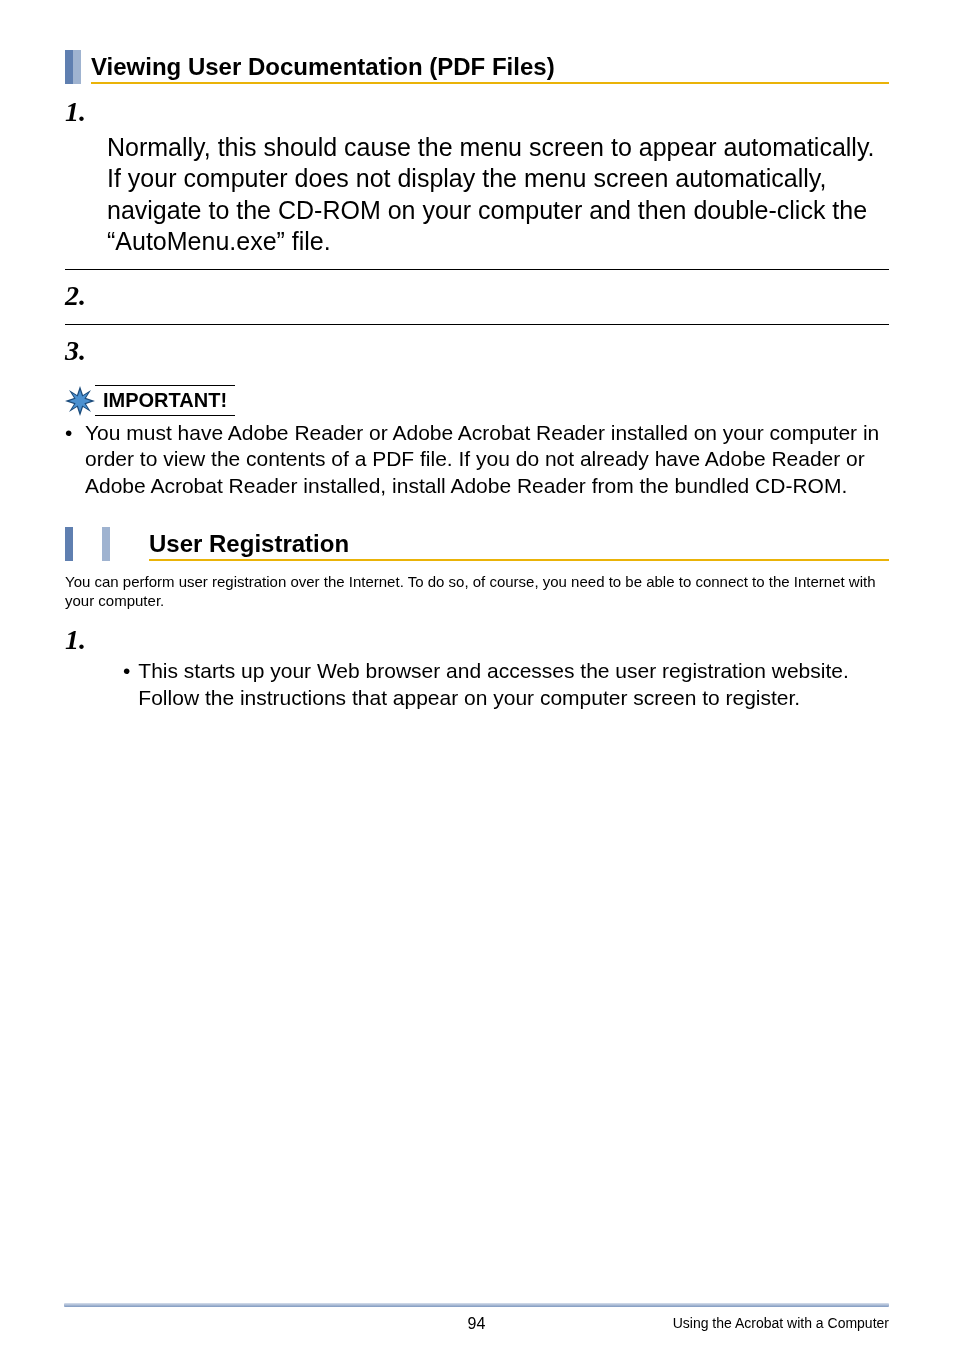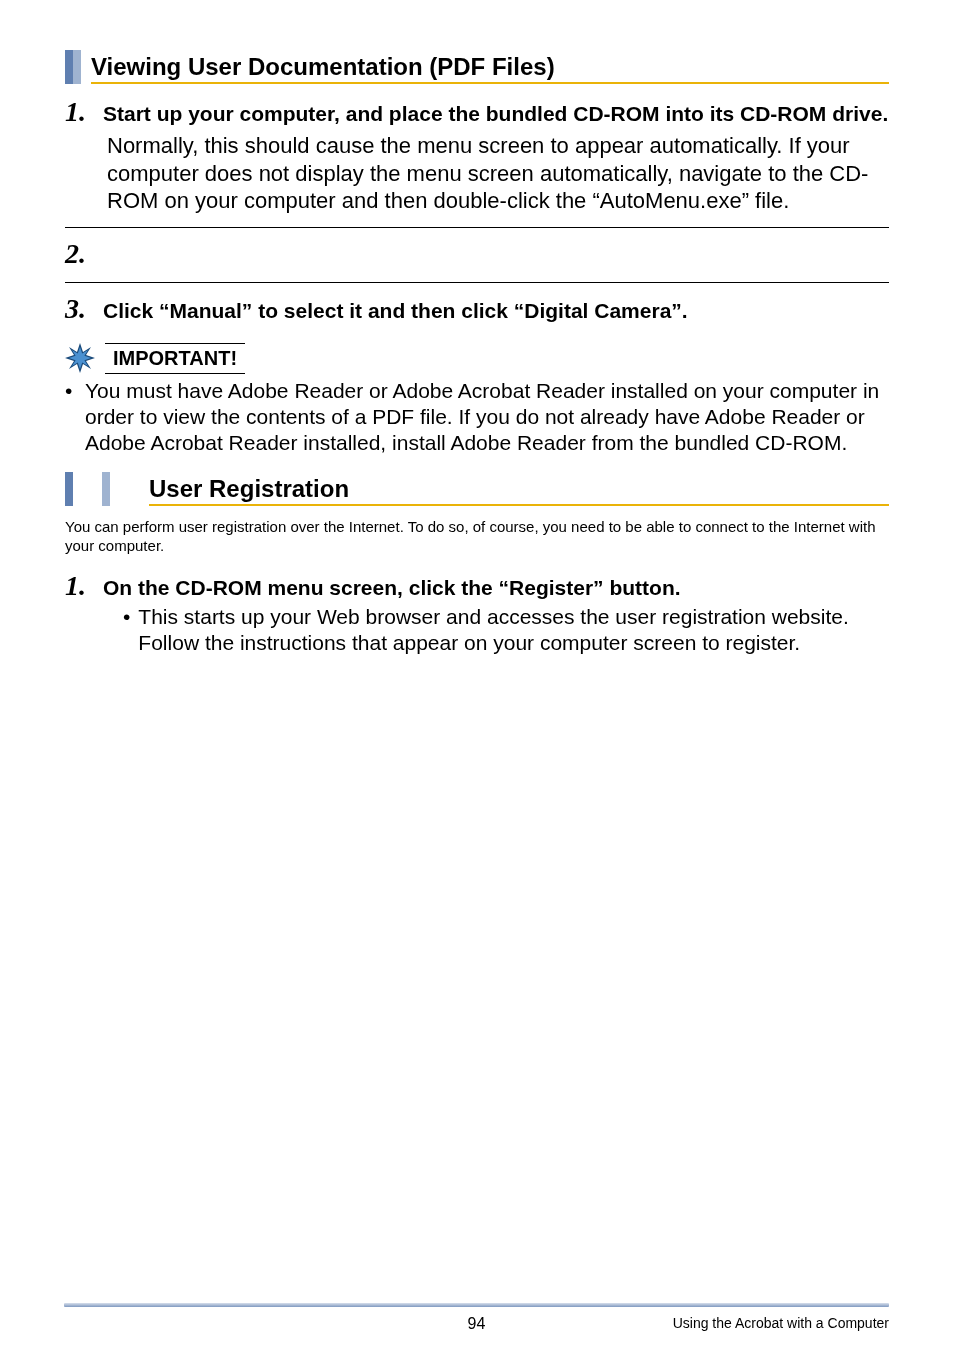--- a/index.html
+++ b/index.html
@@ -47,34 +47,34 @@
     font-style: italic;
     font-family: "Times New Roman", serif;
     min-width: 28px;
   }
   .step-title {
     font-size: 21px;
     font-weight: bold;
     line-height: 1.25;
   }
   .step-body {
-    font-size: 22px;
+    font-size: 25px;
     line-height: 1.25;
     margin-left: 42px;
     margin-top: 4px;
   }
   .hr {
     border: none;
     border-top: 1px solid #000;
     margin: 12px 0 10px 0;
   }
   .important-row {
     display: flex;
     align-items: center;
-    gap: 10px;
+    gap: 0;
     margin-top: 18px;
     margin-bottom: 4px;
   }
   .important-label {
     font-size: 20px;
     font-weight: bold;
     border-top: 1px solid #000;
     border-bottom: 1px solid #000;
     padding: 3px 8px;
   }
@@ -92,21 +92,21 @@
   }
   .sub-bullet {
     display: flex;
     gap: 8px;
     margin-left: 58px;
     font-size: 21px;
     line-height: 1.25;
     margin-top: 2px;
   }
   .section-heading.second {
-    margin-top: 16px;
+    margin-top: 28px;
     gap: 29px;
   }
   .reg-intro {
     font-size: 15px;
     line-height: 1.25;
     margin-top: 8px;
     margin-bottom: 14px;
   }
   .footer {
     position: absolute;
@@ -143,39 +143,37 @@
 
 <div class="section-heading">
   <div class="bar-outer"></div>
   <div class="bar-inner"></div>
   <div class="text">Viewing User Documentation (PDF Files)</div>
 </div>
 
 <div class="step">
   <div class="step-row">
     <div class="step-num">1.</div>
-    <div class="step-title">Start up your computer, and place the bundled CD-ROM into its CD-ROM drive.</div>
   </div>
   <div class="step-body">Normally, this should cause the menu screen to appear automatically. If your computer does not display the menu screen automatically, navigate to the CD-ROM on your computer and then double-click the “AutoMenu.exe” file.</div>
 </div>
 
 <hr class="hr">
 
 <div class="step">
   <div class="step-row">
     <div class="step-num">2.</div>
   </div>
 </div>
 
 <hr class="hr">
 
 <div class="step">
   <div class="step-row">
     <div class="step-num">3.</div>
-    <div class="step-title">Click “Manual” to select it and then click “Digital Camera”.</div>
   </div>
 </div>
 
 <div class="important-row">
   <span class="star-icon">
     <svg width="30" height="30" viewBox="0 0 30 30">
       <polygon points="15,0 18,9 26,4 21,12 30,15 21,18 26,26 18,21 15,30 12,21 4,26 9,18 0,15 9,12 4,4 12,9" fill="#1a4a7a"></polygon>
       <polygon points="15,4 17.2,10.6 23,7 19.4,12.8 26,15 19.4,17.2 23,23 17.2,19.4 15,26 12.8,19.4 7,23 10.6,17.2 4,15 10.6,12.8 7,7 12.8,10.6" fill="#4a90d0"></polygon>
     </svg>
   </span>
@@ -192,21 +190,20 @@
   <div class="bar-outer"></div>
   <div class="bar-inner"></div>
   <div class="text">User Registration</div>
 </div>
 
 <div class="reg-intro">You can perform user registration over the Internet. To do so, of course, you need to be able to connect to the Internet with your computer.</div>
 
 <div class="step">
   <div class="step-row">
     <div class="step-num">1.</div>
-    <div class="step-title">On the CD-ROM menu screen, click the “Register” button.</div>
   </div>
   <div class="sub-bullet">
     <div>•</div>
     <div>This starts up your Web browser and accesses the user registration website. Follow the instructions that appear on your computer screen to register.</div>
   </div>
 </div>
 
 <div class="footer">
   <div class="footer-line"></div>
   <div class="footer-row">

